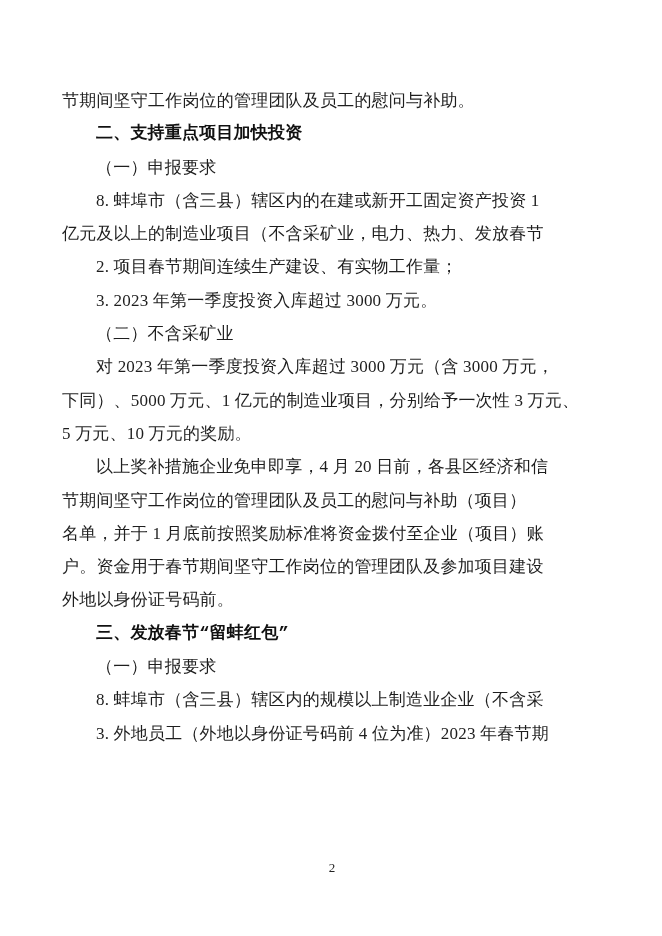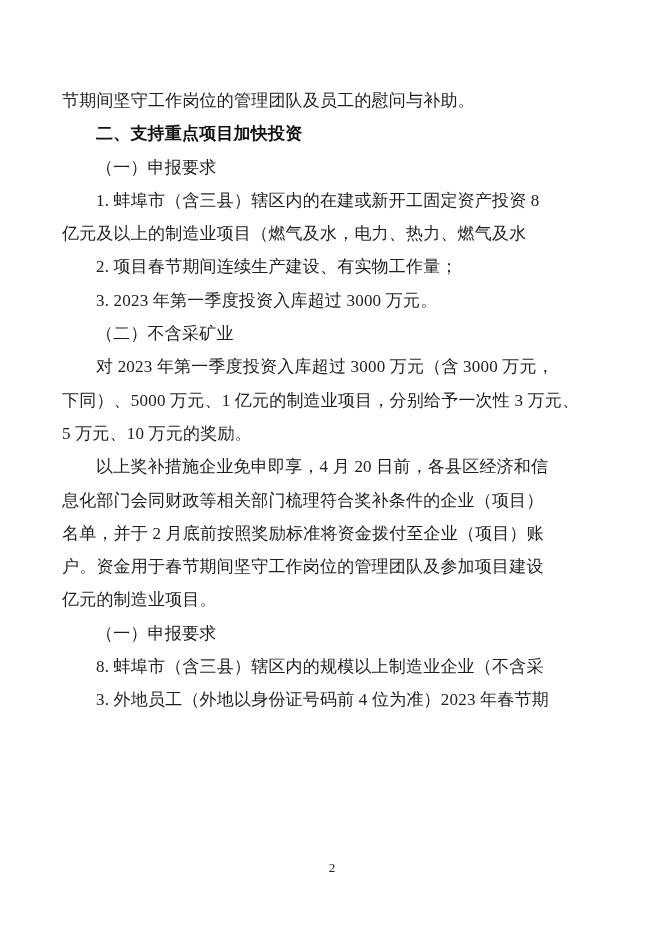--- a/index.html
+++ b/index.html
@@ -25,21 +25,21 @@
   }
   .line {
     font-size: 17px;
     line-height: 33.3px;
     white-space: nowrap;
     letter-spacing: 0.2px;
     color: #1e1e1e;
   }
   .indent { text-indent: 2em; }
   .heading {
-    font-family: Liberation Sans, sans-serif;
+    font-family: Liberation Mono, monospace;
     font-weight: bold;
     color: #111111;
   }
   .footer {
     position: absolute;
     top: 858px;
     left: 62px;
     width: 540px;
     text-align: center;
   }
@@ -51,33 +51,34 @@
   }
 </style>
 </head>
 <body>
 
 <div class="page">
   <div class="text-column">
     <div class="line">节期间坚守工作岗位的管理团队及员工的慰问与补助。</div>
     <div class="line indent heading">二、支持重点项目加快投资</div>
     <div class="line indent">（一）申报要求</div>
-    <div class="line indent">1. 蚌埠市（含三县）辖区内的在建或新开工固定资产投资 8</div>
-    <div class="line">亿元及以上的制造业项目（燃气及水，电力、热力、燃气及水</div>
+    <div class="line indent">8. 蚌埠市（含三县）辖区内的在建或新开工固定资产投资 1</div>
+    <div class="line">亿元及以上的制造业项目（不含采矿业，电力、热力、发放春节</div>
     <div class="line indent">2. 项目春节期间连续生产建设、有实物工作量；</div>
     <div class="line indent">3. 2023 年第一季度投资入库超过 3000 万元。</div>
     <div class="line indent">（二）不含采矿业</div>
     <div class="line indent">对 2023 年第一季度投资入库超过 3000 万元（含 3000 万元，</div>
     <div class="line">下同）、5000 万元、1 亿元的制造业项目，分别给予一次性 3 万元、</div>
     <div class="line">5 万元、10 万元的奖励。</div>
     <div class="line indent">以上奖补措施企业免申即享，4 月 20 日前，各县区经济和信</div>
-    <div class="line">息化部门会同财政等相关部门梳理符合奖补条件的企业（项目）</div>
-    <div class="line">名单，并于 2 月底前按照奖励标准将资金拨付至企业（项目）账</div>
+    <div class="line">节期间坚守工作岗位的管理团队及员工的慰问与补助（项目）</div>
+    <div class="line">名单，并于 1 月底前按照奖励标准将资金拨付至企业（项目）账</div>
     <div class="line">户。资金用于春节期间坚守工作岗位的管理团队及参加项目建设</div>
-    <div class="line">亿元的制造业项目。</div>
+    <div class="line">外地以身份证号码前。</div>
+    <div class="line indent heading">三、发放春节“留蚌红包”</div>
     <div class="line indent">（一）申报要求</div>
     <div class="line indent">8. 蚌埠市（含三县）辖区内的规模以上制造业企业（不含采</div>
     <div class="line indent">3. 外地员工（外地以身份证号码前 4 位为准）2023 年春节期</div>
   </div>
   <div class="footer">
     <span class="page-number">2</span>
   </div>
 </div>
 
 </body></html>

